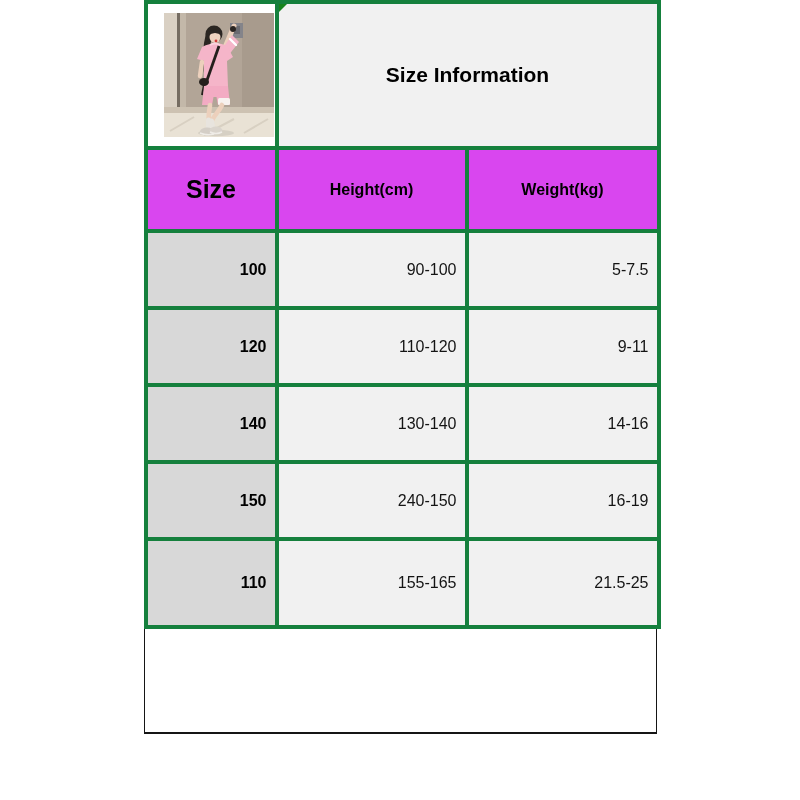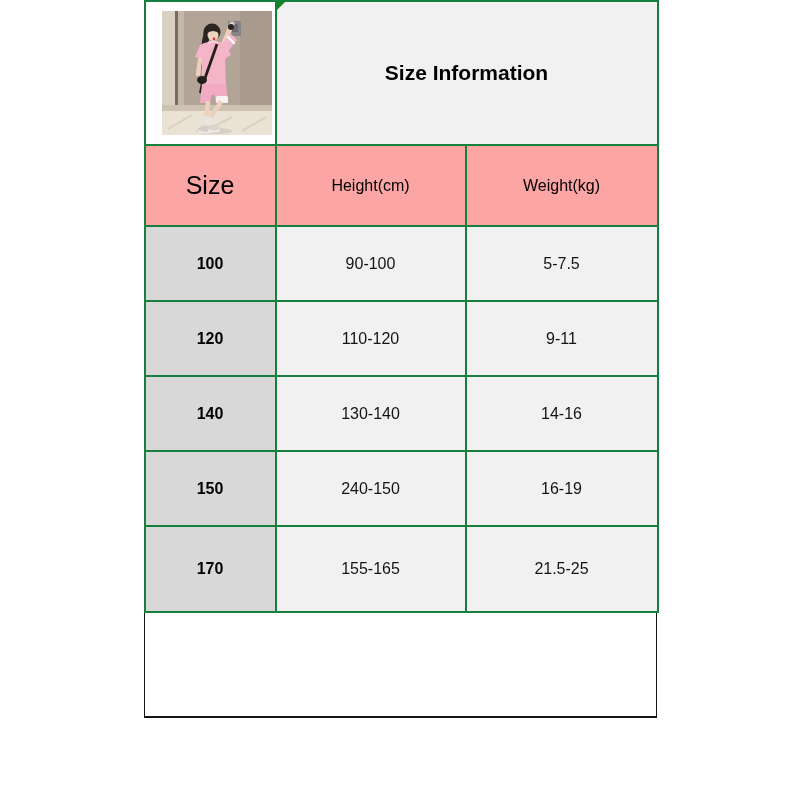--- a/index.html
+++ b/index.html
@@ -8,47 +8,47 @@
     font-family:"Liberation Sans", sans-serif; color:#000;
   }
   .canvas { position:relative; width:800px; height:800px; overflow:hidden; }
   .sheet { width:513px; margin:0 auto; }
 
   table.size-table {
     border-collapse:collapse; table-layout:fixed;
     width:513px; box-sizing:border-box;
   }
   table.size-table td, table.size-table th {
-    border:2px solid #15803d; padding:8px; overflow:hidden;
+    border:4px solid #15803d; padding:8px; overflow:hidden;
   }
   col.c-size   { width:131px; }
   col.c-height { width:190px; }
   col.c-weight { width:192px; }
 
   .photo-row td { height:126px; }
   .photo-cell { background:#ffffff; vertical-align:middle; text-align:center; }
   .photo-cell svg { display:block; margin:1px auto 1px 3px; }
 
   .title-cell {
     background:#f1f1f1; text-align:center; vertical-align:middle;
     position:relative; font-weight:bold; font-size:21px;
   }
   .comment-flag {
     position:absolute; top:0; left:0; width:0; height:0;
     border-top:8px solid #17831c; border-right:8px solid transparent;
   }
 
   .head-row th {
-    background:#fca5a5; height:63px; font-size:16px; font-weight:normal;
+    background:#d946ef; height:63px; font-size:16px; font-weight:bold;
     text-align:center; vertical-align:middle;
   }
   .head-row th.size-h { font-size:25px; }
 
   .data-row td {
-    height:57px; background:#f1f1f1; text-align:center; vertical-align:middle;
+    height:57px; background:#f1f1f1; text-align:right; vertical-align:middle;
     font-size:16px; font-weight:normal; color:#141414;
   }
   .data-row td.size-cell { background:#d8d8d8; font-weight:bold; color:#000; }
   .data-row.last td { height:68px; }
 
   .attention-box {
     width:513px; box-sizing:border-box; margin:0 auto;
     border:1px solid #151515; border-top:none; border-bottom-width:2px;
     min-height:105px; padding:2px 5px 4px 5px;
     font-size:15.5px; line-height:24px; background:#ffffff; color:#000;
@@ -152,21 +152,21 @@
         <td class="size-cell">140</td>
         <td>130-140</td>
         <td>14-16</td>
       </tr>
       <tr class="data-row">
         <td class="size-cell">150</td>
         <td>240-150</td>
         <td>16-19</td>
       </tr>
       <tr class="data-row last">
-        <td class="size-cell">170</td>
+        <td class="size-cell">110</td>
         <td>155-165</td>
         <td>21.5-25</td>
       </tr>
     </tbody>
       </table>
 
     <div class="attention-box">
     </div>
 
   </div>

